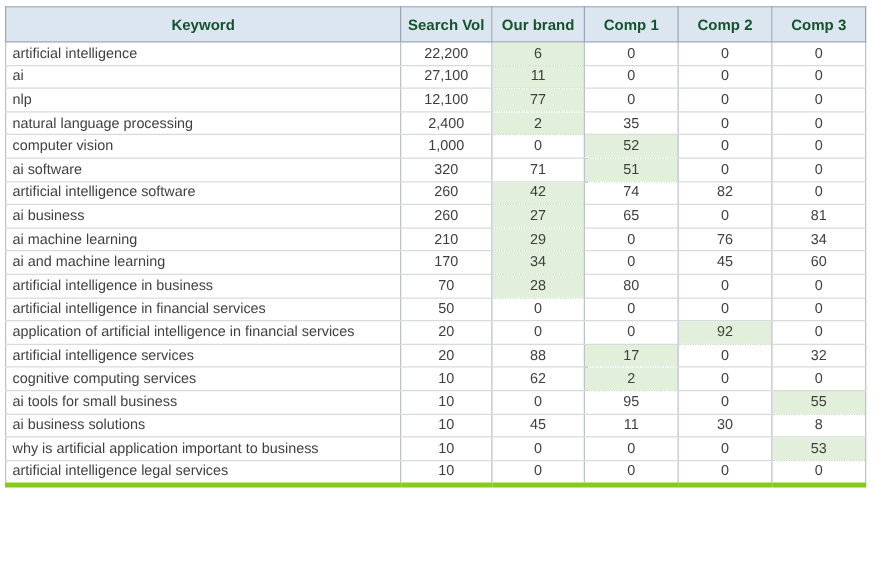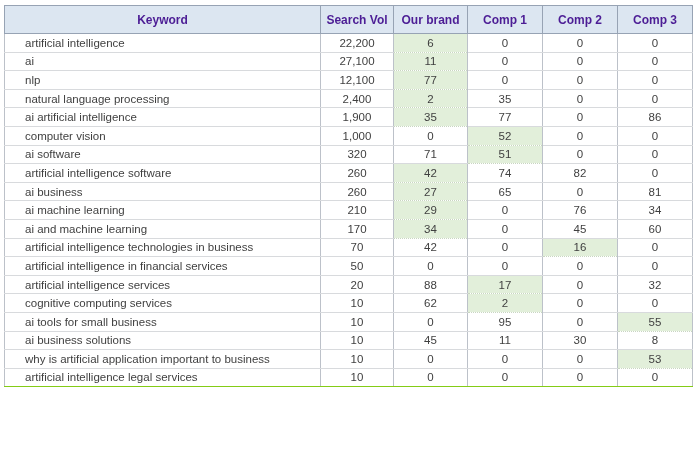--- a/index.html
+++ b/index.html
@@ -22,21 +22,21 @@
     border: 1px solid #8e9aab;
   }
   table.kw col.c-keyword    { width: 316px; }
   table.kw col.c-search_vol { width: 73px; }
   table.kw col.c-our_brand  { width: 74px; }
   table.kw col.c-comp1      { width: 75px; }
   table.kw col.c-comp2      { width: 75px; }
   table.kw col.c-comp3      { width: 75px; }
   table.kw th {
     background: #dce6f1;
-    color: #4c1d95;
+    color: #14532d;
     font-size: 12px;
     font-weight: bold;
     height: 27px;
     text-align: center;
     border: 1px solid #97a3b4;
     padding: 0 3px;
     overflow: hidden;
     white-space: nowrap;
   }
   table.kw td {
@@ -48,28 +48,28 @@
     border-left: 1px solid #bcc1c9;
     border-right: 1px solid #bcc1c9;
     border-bottom: 1px solid #d8dadd;
     padding: 0 3px;
     overflow: hidden;
     white-space: nowrap;
     background: #ffffff;
   }
   table.kw td.kwcol {
     text-align: left;
-    padding-left: 20px;
+    padding-left: 5px;
   }
   table.kw td.hl {
     background: #e2efda;
     border-bottom: 1px dotted #c9d6c2;
   }
   table.kw tbody tr:last-child td {
-    border-bottom: 1px solid #84cc16;
+    border-bottom: 4px solid #84cc16;
   }
 </style>
 </head>
 <body>
 
 <div class="sheet">
   <table class="kw">
     <colgroup>
       <col class="c-keyword">
       <col class="c-search_vol">
@@ -115,28 +115,20 @@
         </tr>
         <tr>
           <td class="kwcol">natural language processing</td>
           <td>2,400</td>
           <td class="hl">2</td>
           <td>35</td>
           <td>0</td>
           <td>0</td>
         </tr>
         <tr>
-          <td class="kwcol">ai artificial intelligence</td>
-          <td>1,900</td>
-          <td class="hl">35</td>
-          <td>77</td>
-          <td>0</td>
-          <td>86</td>
-        </tr>
-        <tr>
           <td class="kwcol">computer vision</td>
           <td>1,000</td>
           <td>0</td>
           <td class="hl">52</td>
           <td>0</td>
           <td>0</td>
         </tr>
         <tr>
           <td class="kwcol">ai software</td>
           <td>320</td>
@@ -171,33 +163,41 @@
         </tr>
         <tr>
           <td class="kwcol">ai and machine learning</td>
           <td>170</td>
           <td class="hl">34</td>
           <td>0</td>
           <td>45</td>
           <td>60</td>
         </tr>
         <tr>
-          <td class="kwcol">artificial intelligence technologies in business</td>
+          <td class="kwcol">artificial intelligence in business</td>
           <td>70</td>
-          <td>42</td>
-          <td>0</td>
-          <td class="hl">16</td>
+          <td class="hl">28</td>
+          <td>80</td>
+          <td>0</td>
           <td>0</td>
         </tr>
         <tr>
           <td class="kwcol">artificial intelligence in financial services</td>
           <td>50</td>
           <td>0</td>
           <td>0</td>
           <td>0</td>
+          <td>0</td>
+        </tr>
+        <tr>
+          <td class="kwcol">application of artificial intelligence in financial services</td>
+          <td>20</td>
+          <td>0</td>
+          <td>0</td>
+          <td class="hl">92</td>
           <td>0</td>
         </tr>
         <tr>
           <td class="kwcol">artificial intelligence services</td>
           <td>20</td>
           <td>88</td>
           <td class="hl">17</td>
           <td>0</td>
           <td>32</td>
         </tr>

